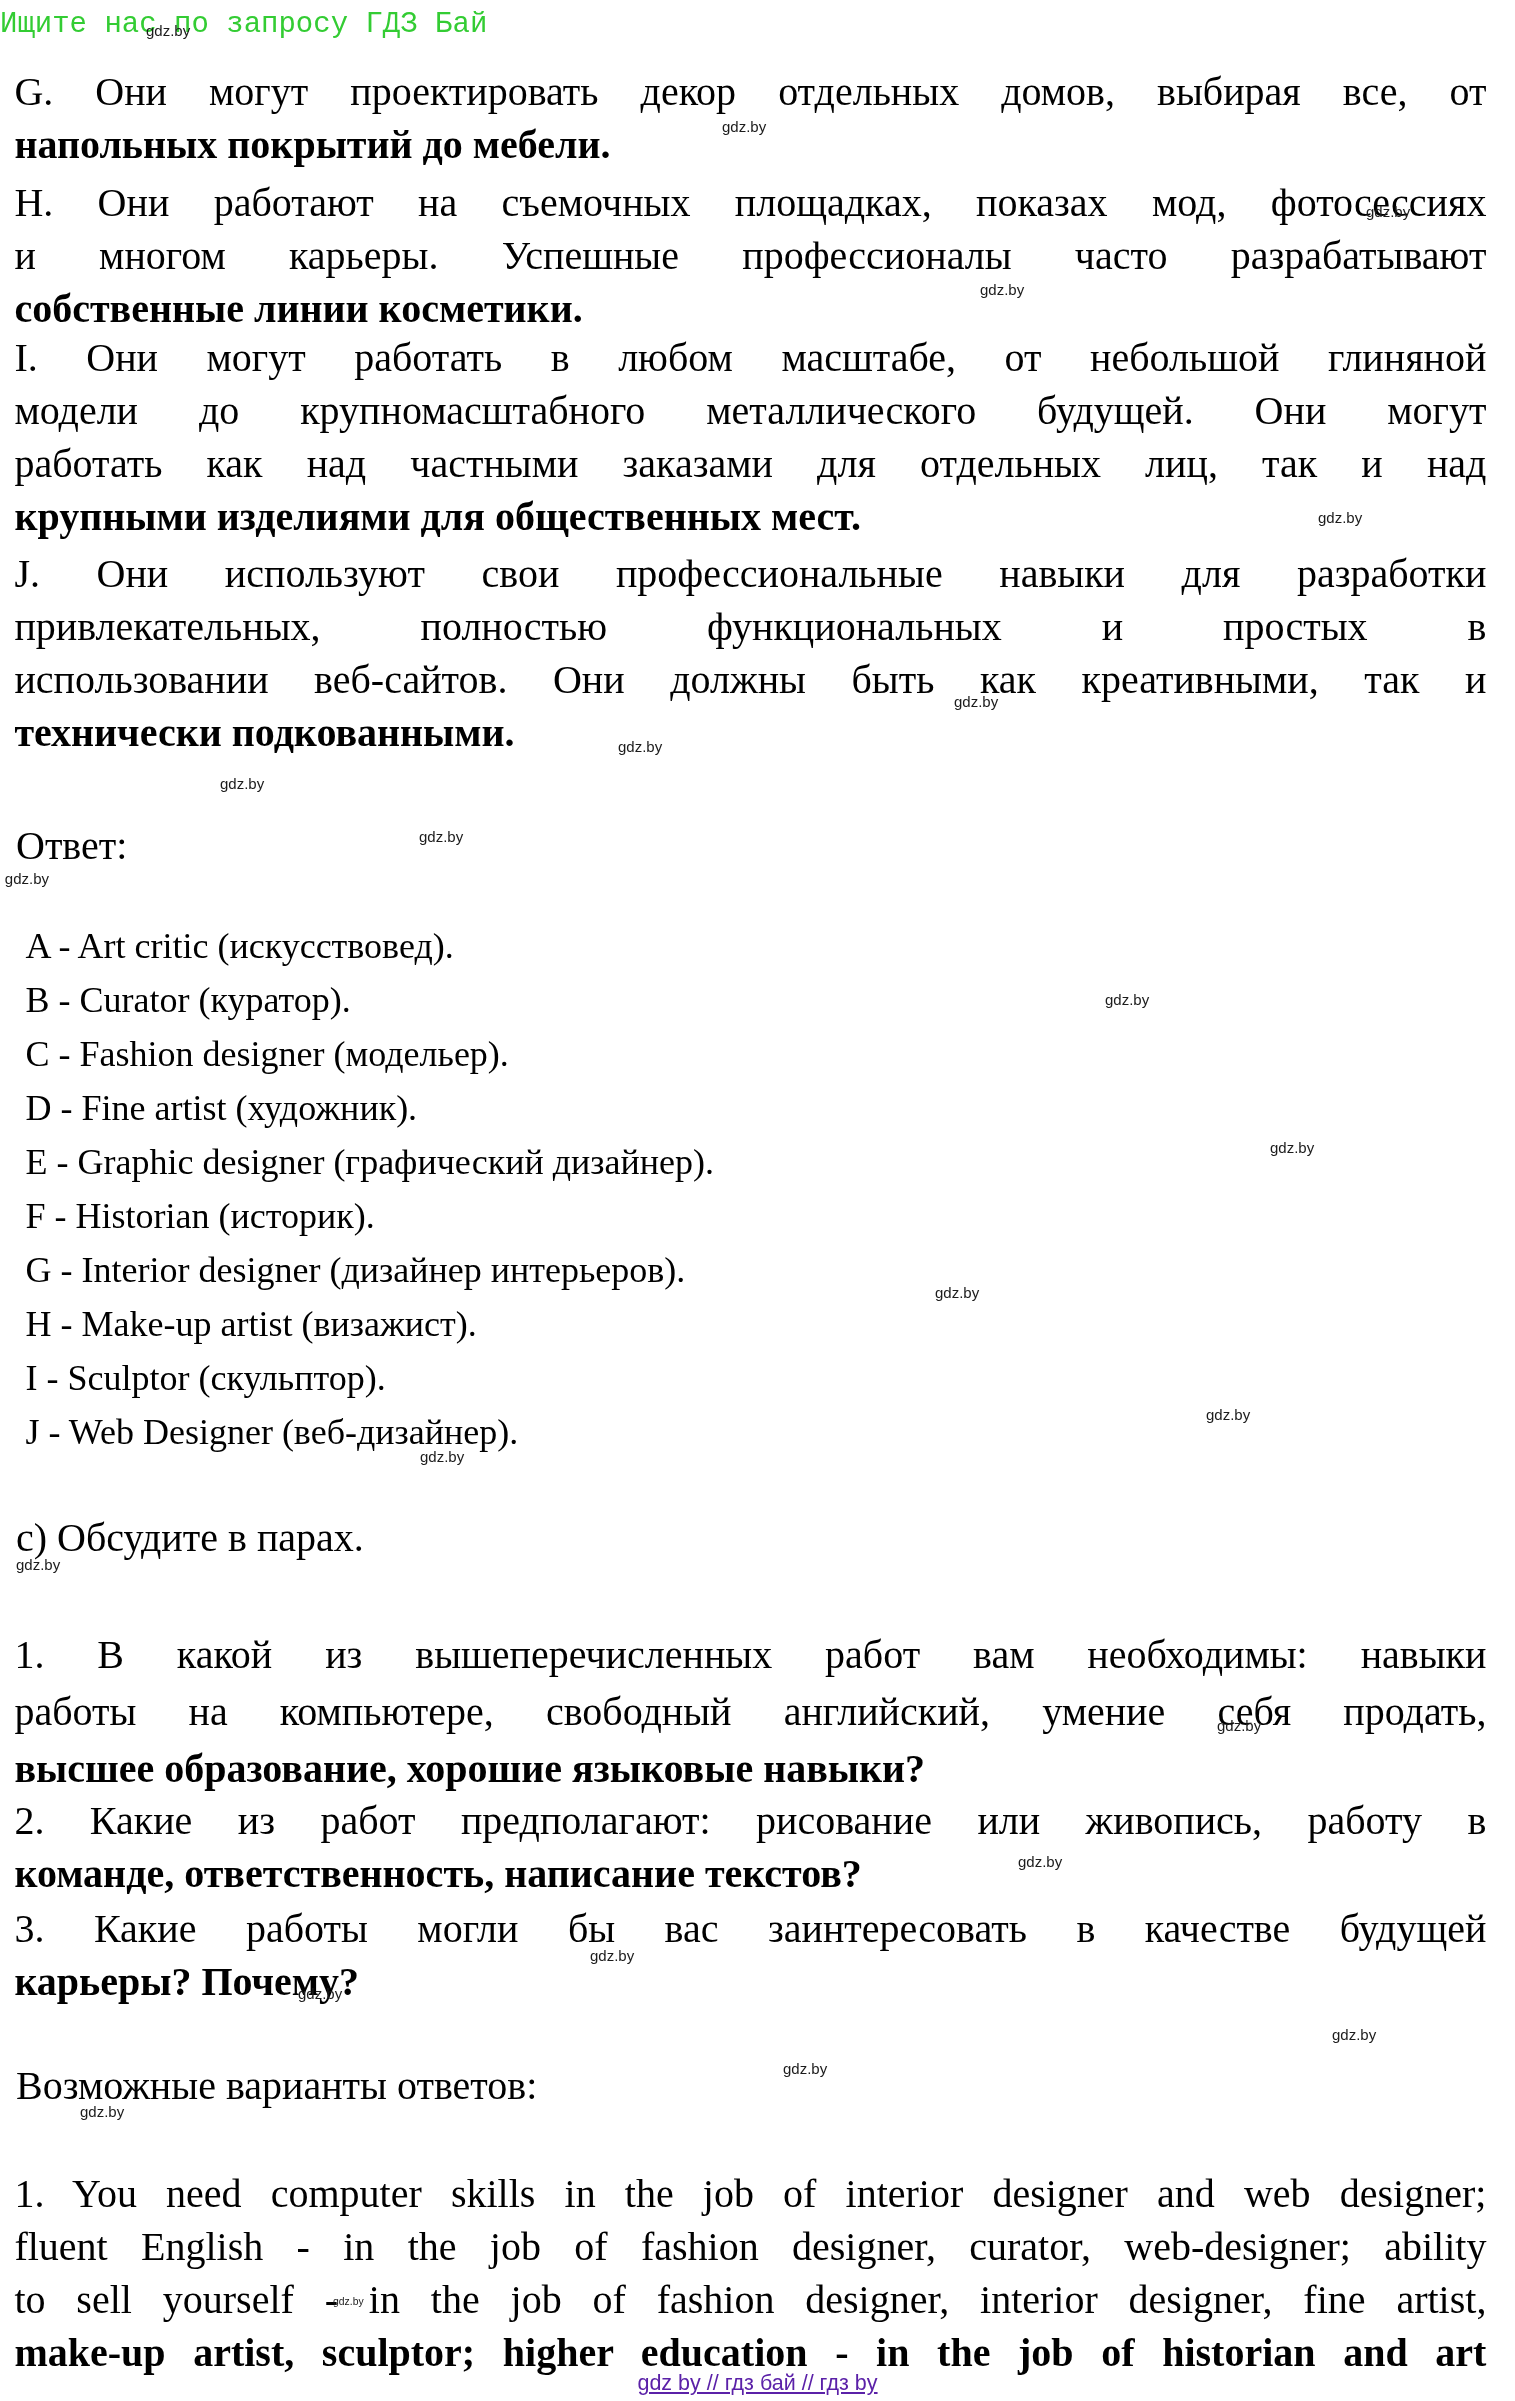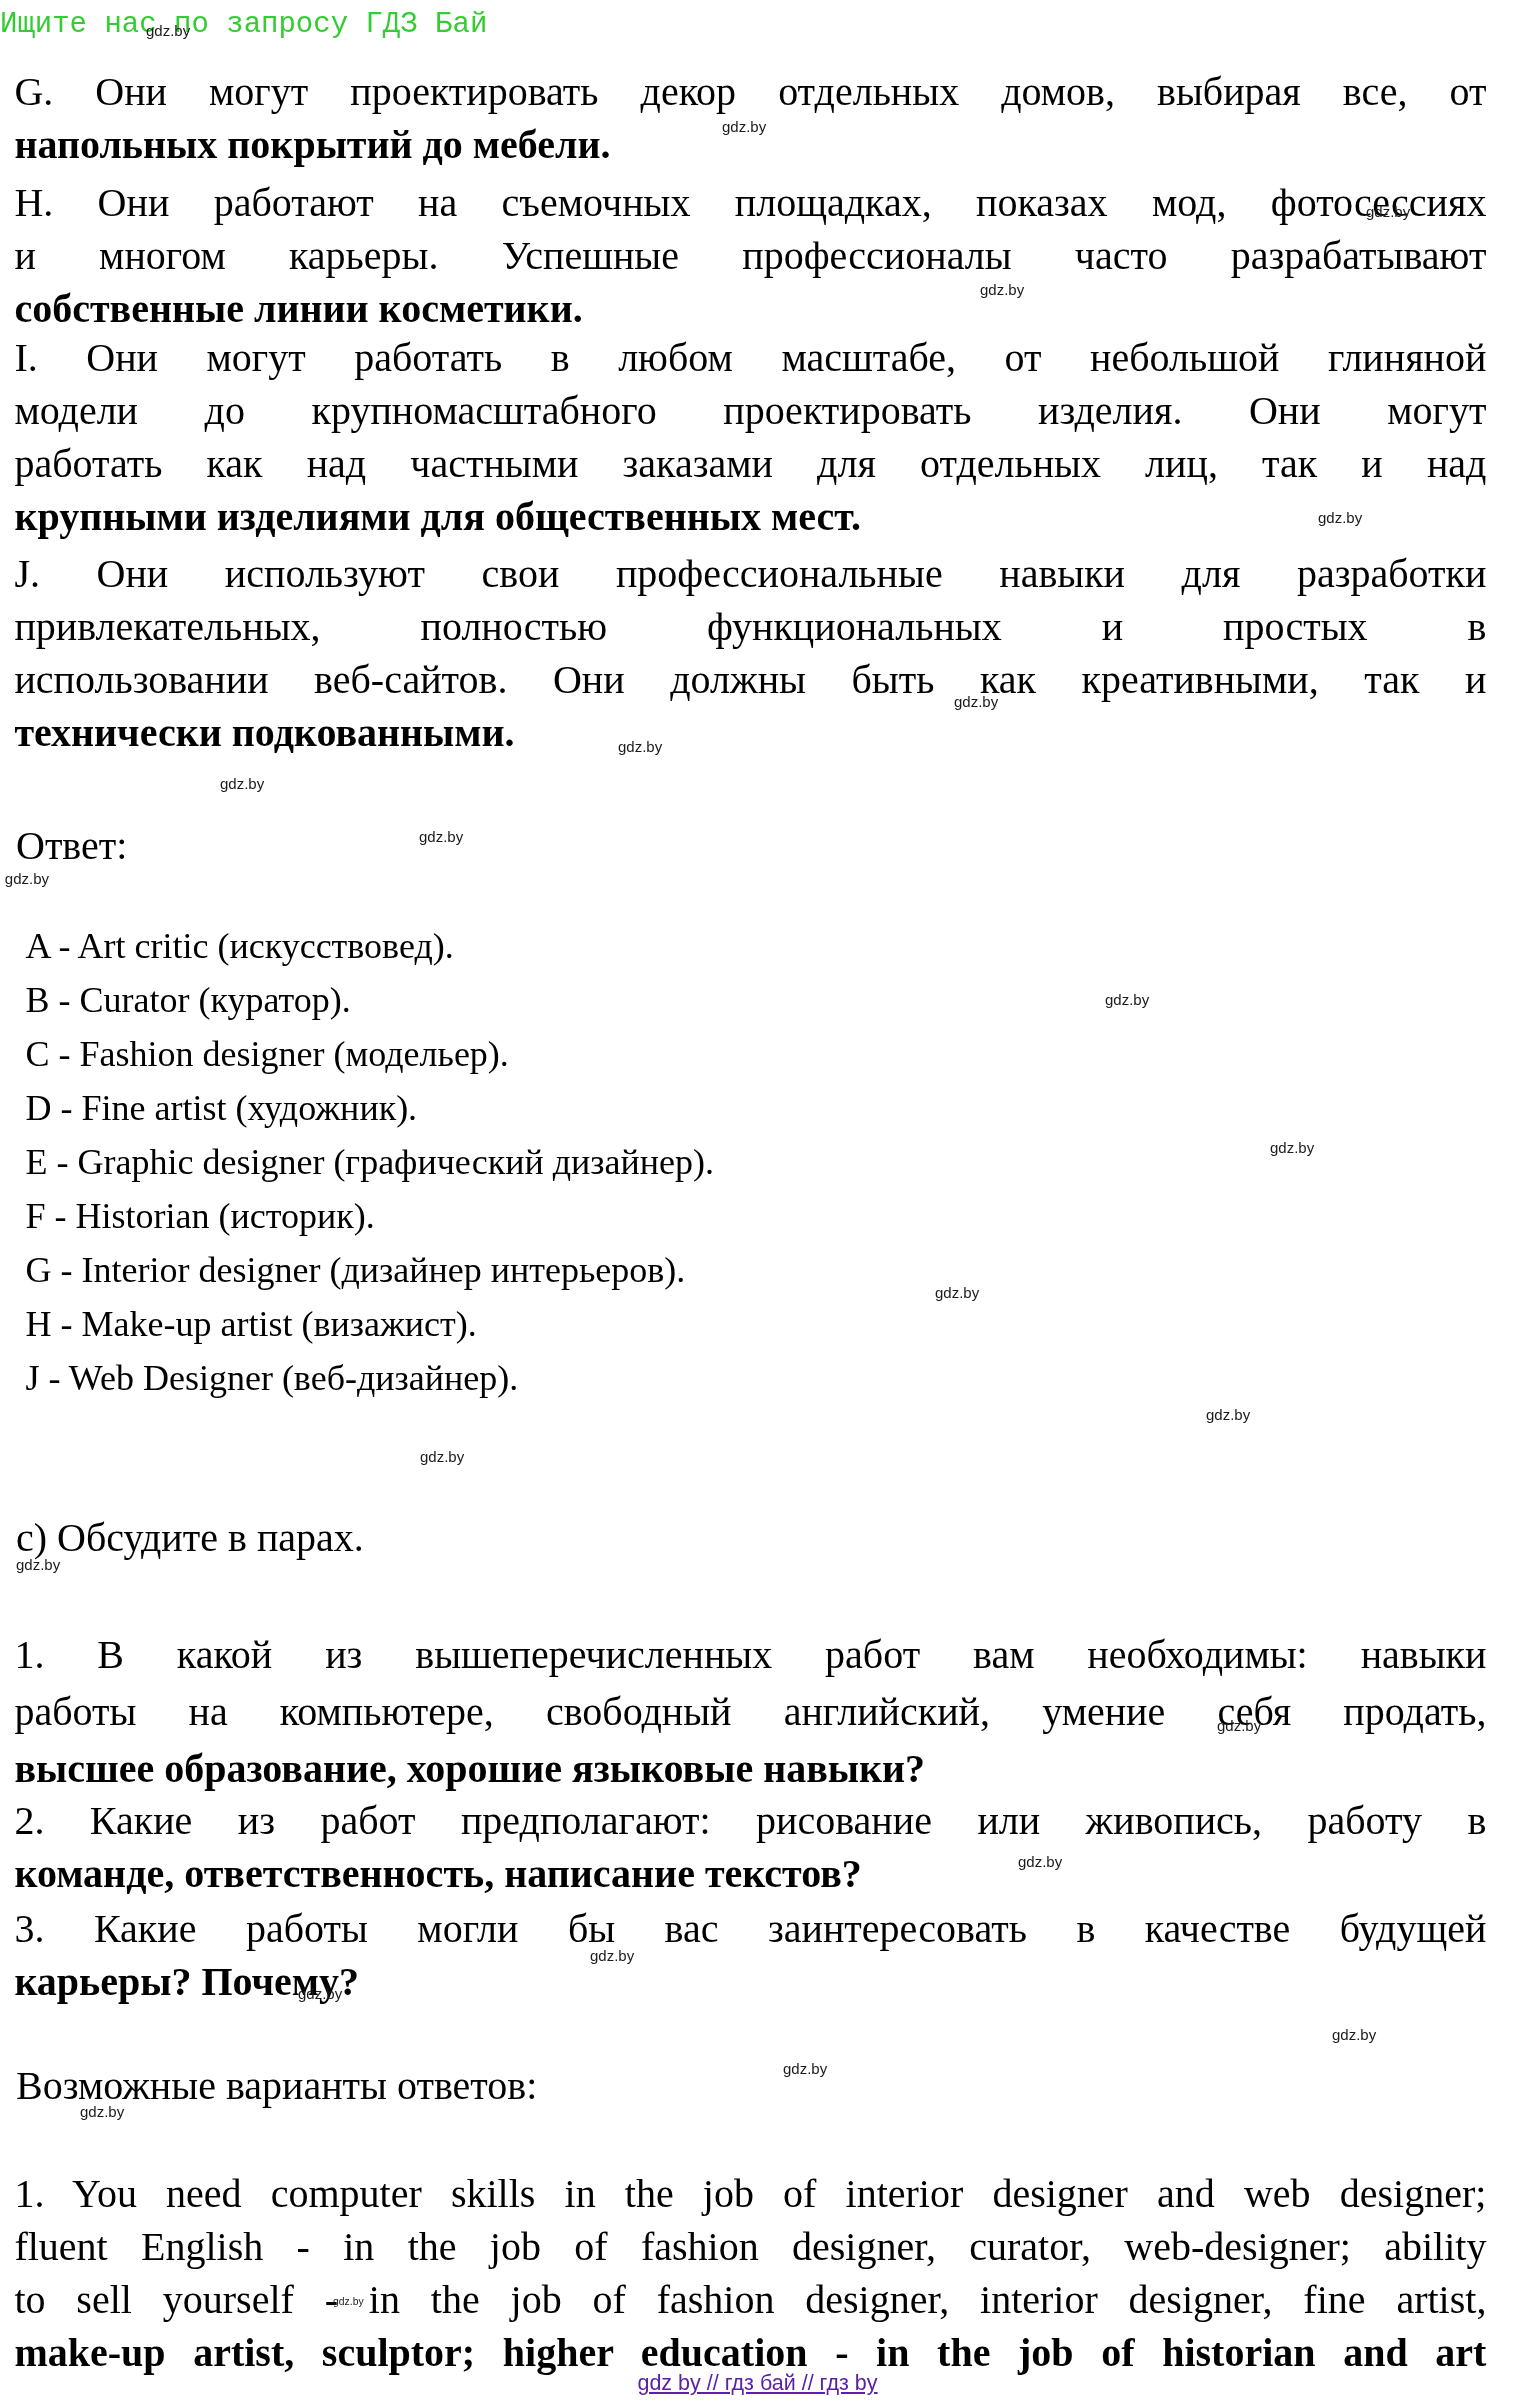--- a/index.html
+++ b/index.html
@@ -72,21 +72,21 @@
       <div class="tline">G. Они могут проектировать декор отдельных домов, выбирая все, от</div>
       <div class="tline last">напольных покрытий до мебели.</div>
     </div>
   <div class="para" style="top:176px">
       <div class="tline">H. Они работают на съемочных площадках, показах мод, фотосессиях</div>
       <div class="tline">и многом карьеры. Успешные профессионалы часто разрабатывают</div>
       <div class="tline last">собственные линии косметики.</div>
     </div>
   <div class="para" style="top:331px">
       <div class="tline">I. Они могут работать в любом масштабе, от небольшой глиняной</div>
-      <div class="tline">модели до крупномасштабного проектировать изделия. Они могут</div>
+      <div class="tline">модели до крупномасштабного металлического будущей. Они могут</div>
       <div class="tline">работать как над частными заказами для отдельных лиц, так и над</div>
       <div class="tline last">крупными изделиями для общественных мест.</div>
     </div>
   <div class="para" style="top:547px">
       <div class="tline">J. Они используют свои профессиональные навыки для разработки</div>
       <div class="tline">привлекательных, полностью функциональных и простых в</div>
       <div class="tline">использовании веб-сайтов. Они должны быть как креативными, так и</div>
       <div class="tline last">технически подкованными.</div>
     </div>
 
@@ -94,20 +94,21 @@
 
   <div class="answers">
       <div class="tline">A - Art critic (искусствовед).</div>
       <div class="tline">B - Curator (куратор).</div>
       <div class="tline">C - Fashion designer (модельер).</div>
       <div class="tline">D - Fine artist (художник).</div>
       <div class="tline">E - Graphic designer (графический дизайнер).</div>
       <div class="tline">F - Historian (историк).</div>
       <div class="tline">G - Interior designer (дизайнер интерьеров).</div>
       <div class="tline">H - Make-up artist (визажист).</div>
+      <div class="tline">I - Sculptor (скульптор).</div>
       <div class="tline last">J - Web Designer (веб-дизайнер).</div>
     </div>
 
   <div class="line" style="top:1514px">c) Обсудите в парах.</div>
 
   <div class="para" style="top:1626px; line-height:57px">
       <div class="tline">1. В какой из вышеперечисленных работ вам необходимы: навыки</div>
       <div class="tline">работы на компьютере, свободный английский, умение себя продать,</div>
       <div class="tline last">высшее образование, хорошие языковые навыки?</div>
     </div>

